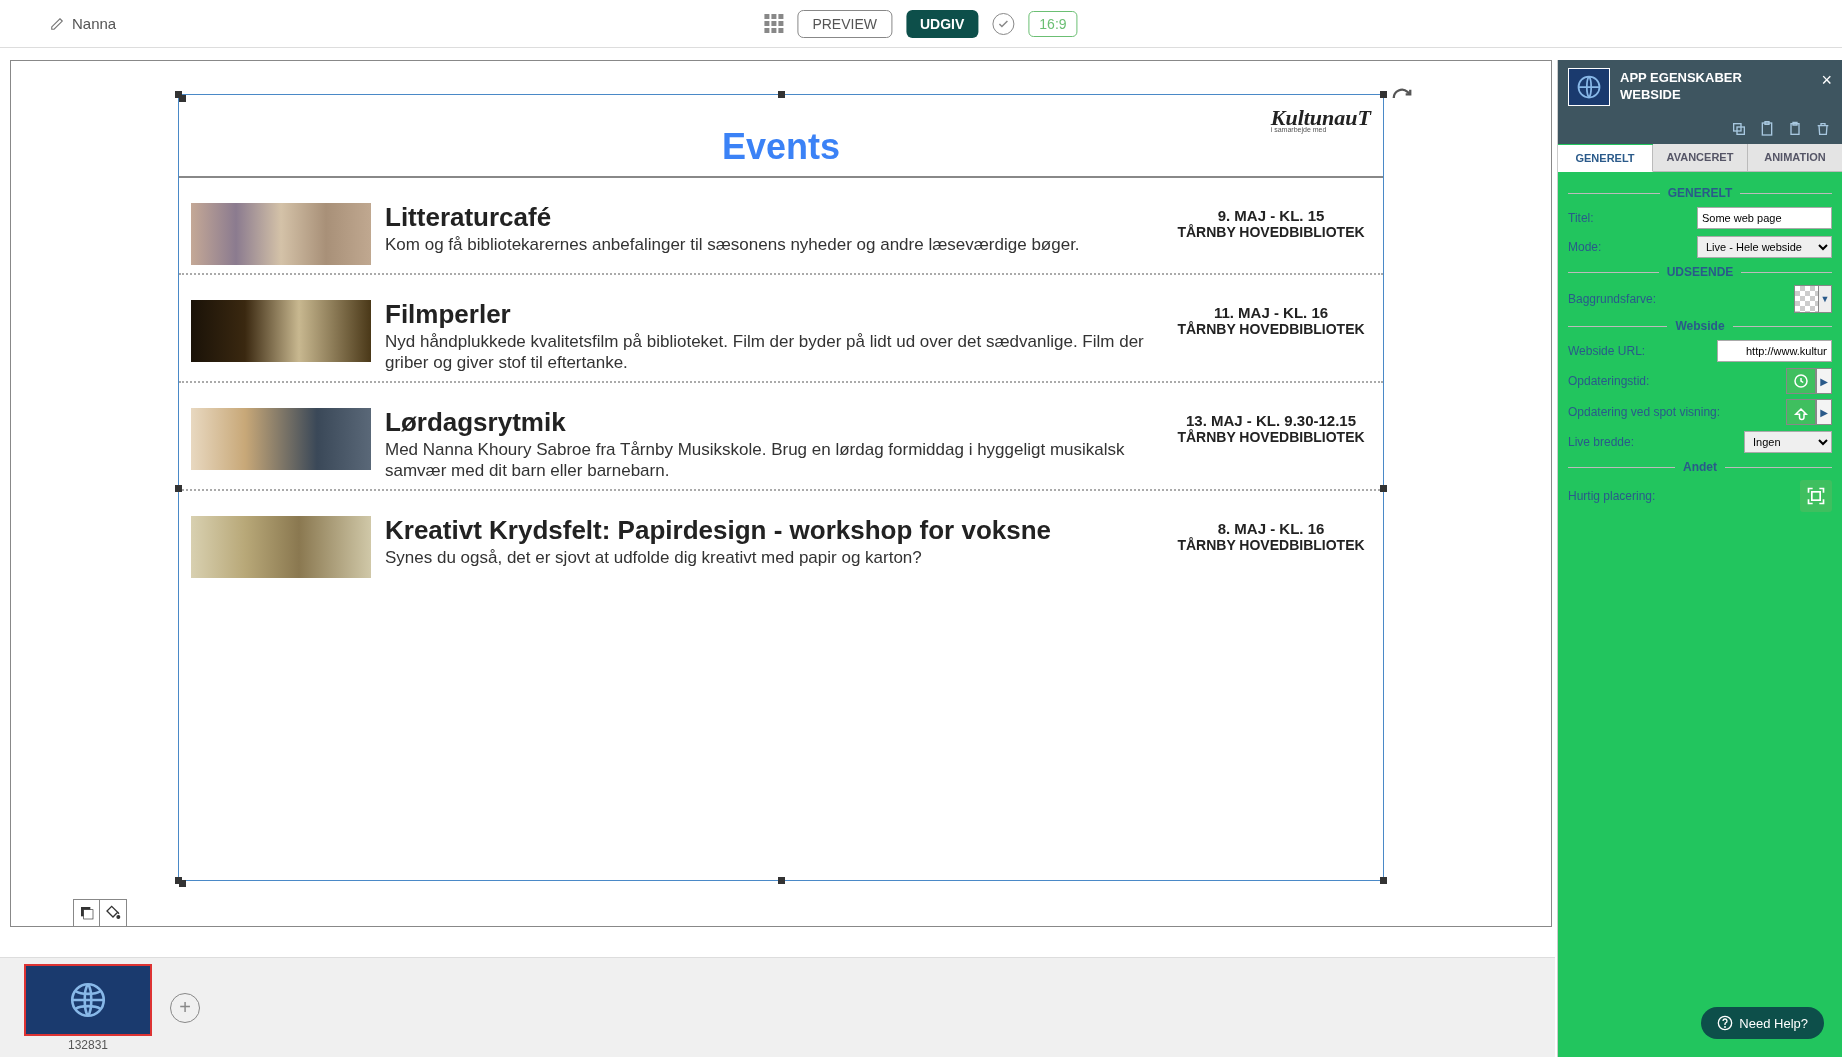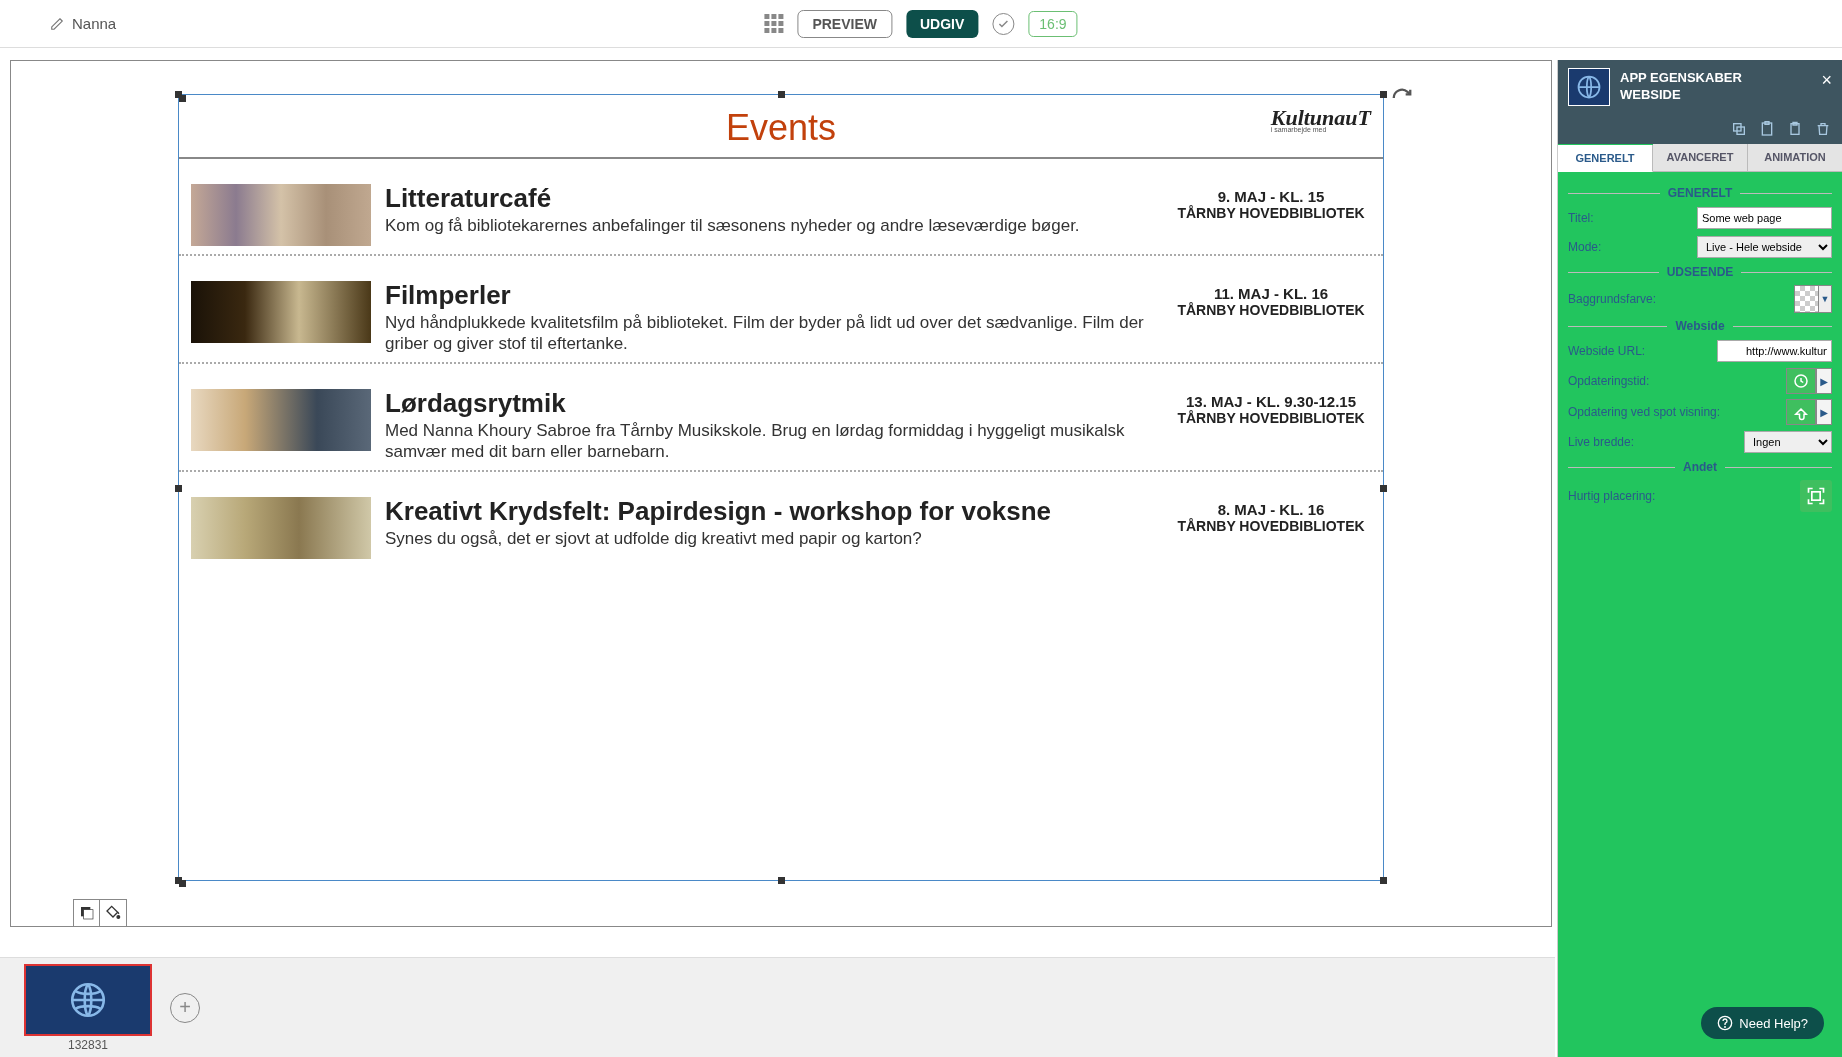--- a/index.html
+++ b/index.html
@@ -5,39 +5,39 @@
   * { box-sizing: border-box; margin: 0; padding: 0; }
   body { font-family: Arial, "Helvetica Neue", sans-serif; background: #fff; font-size: 13px; color: #333; overflow: hidden; width: 1842px; height: 1057px; position: relative;}
   
   
   .topbar { height: 48px; display: flex; align-items: center; padding: 0 20px 0 50px; border-bottom: 1px solid #ddd; position: relative; }
   .user-area { display: flex; align-items: center; gap: 8px; color: #555; font-size: 15px; }
   .pencil-icon { width: 14px; height: 14px; color: #777; }
   .top-center { position: absolute; left: 50%; transform: translateX(-50%); display: flex; align-items: center; gap: 14px; }
   .grid-icon { display: grid; grid-template-columns: repeat(3,5px); grid-template-rows: repeat(3,5px); gap: 2px; cursor:pointer;}
   .grid-icon span { background: #888; }
-  .btn-preview { border: 1.5px solid #888; background: #fff; padding: 5px 14px; border-radius: 6px; color: #555; font-size: 14px; font-weight: 700; cursor:pointer;}
+  .btn-preview { border: 1.5px solid #888; background: #fff; padding: 5px 14px; border-radius: 6px; color: #555; font-size: 14px; font-weight: 400; cursor:pointer;}
   .btn-udgiv { border: none; background: #0d4f4a; padding: 6px 14px; border-radius: 6px; color: #fff; font-size: 14px; font-weight: 700; cursor:pointer;}
   .check-circle { width: 22px; height: 22px; border: 1.5px solid #888; border-radius: 50%; display:flex; align-items:center; justify-content:center; color:#888; cursor:pointer;}
   .aspect-box { border: 1.5px solid #6bbf73; color: #6bbf73; padding: 4px 10px; border-radius: 5px; font-size: 14px; cursor:pointer;}
   
   
   .canvas-wrap { position: absolute; top: 60px; left: 10px; right: 290px; bottom: 130px; }
   .canvas { border: 1px solid #888; width: 100%; height: 100%; background: #fff; position: relative; }
   .widget-frame { position: absolute; top: 33px; left: 167px; right: 167px; bottom: 45px; border: 1px solid #4a89c7; }
   .widget-frame::before, .widget-frame::after { content:''; position:absolute; background:#333; width:7px; height:7px; }
   .sel-handle { position:absolute; background:#333; width:7px; height:7px; }
   .sh-tl{top:-4px;left:-4px;} .sh-tr{top:-4px;right:-4px;} .sh-bl{bottom:-4px;left:-4px;} .sh-br{bottom:-4px;right:-4px;}
   .sh-tm{top:-4px;left:50%;margin-left:-3px;} .sh-bm{bottom:-4px;left:50%;margin-left:-3px;}
   .sh-ml{top:50%;left:-4px;margin-top:-3px;} .sh-mr{top:50%;right:-4px;margin-top:-3px;}
   .rotate-handle{position:absolute;top:-8px;right:-30px;color:#555;}
   
   .events-content { padding: 0; height: 100%; overflow:hidden; }
   .events-header { display:flex; align-items:center; justify-content:center; position:relative; border-bottom:2px solid #888; padding: 12px 0 8px;}
-  .events-title { font-size: 36px; font-weight: normal; color: #c2410c; }
+  .events-title { font-size: 36px; font-weight: bold; color: #3b82f6; margin-top: 19px; }
   .logo-kult { position:absolute; right:12px; top:14px; font-family: 'Brush Script MT', cursive; font-style:italic; font-weight:bold; font-size:22px; color:#222; line-height:0.8;}
   .logo-kult small{display:block; font-size:7px; font-style:normal; font-family:Arial; font-weight:normal; color:#555;}
   
   .event-row { display:flex; padding: 8px 12px; border-bottom: 2px dotted #aaa; gap:14px;margin-top:17px; }
   .event-row:last-child { border-bottom:none; }
   .event-img { width: 180px; height: 62px; background:#ccc; flex-shrink:0; background-size:cover; background-position:center;}
   .img1 { background: linear-gradient(90deg, #c4a896 0%, #8b7b8f 25%, #d4c2a8 50%, #a89078 75%, #c0a890 100%); }
   .img2 { background: linear-gradient(90deg, #1a1208 0%, #3a2810 30%, #c8b890 60%, #4a3818 100%); }
   .img3 { background: linear-gradient(90deg, #e8d8c0 0%, #c8a878 30%, #3a4858 70%, #5a6878 100%); }
   .img4 { background: linear-gradient(90deg, #d8d0b0 0%, #b8a878 30%, #8a7850 60%, #d0c8a8 100%); }

